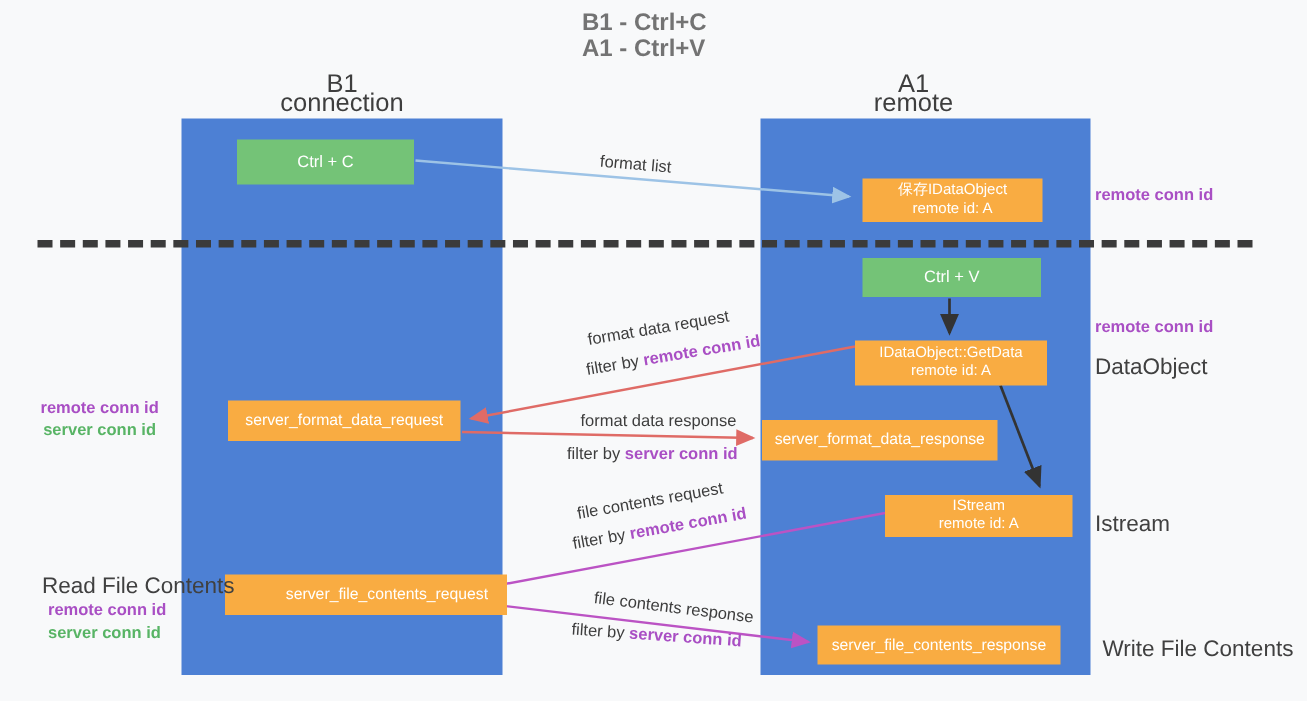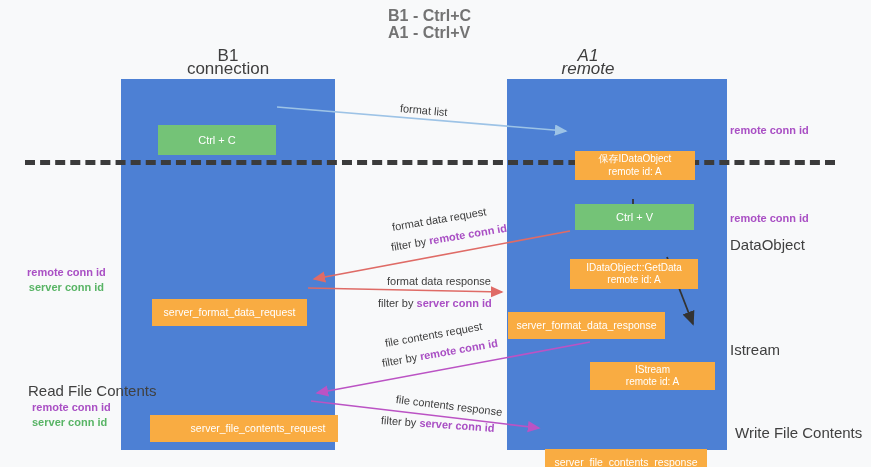--- a/index.html
+++ b/index.html
@@ -17,21 +17,21 @@
   }
   .lifeline {
     top:79px; height:371px; background:#4d80d4;
   }
   .dashes {
     left:25px; top:160px; width:810px; height:0;
     border-top:5px dashed #3b3b3b;
   }
   .box {
     display:flex; flex-direction:column; align-items:center; justify-content:center;
-    color:#fff; text-align:center; font-size:10.5px; line-height:13px;margin-top:32px;
+    color:#fff; text-align:center; font-size:10.5px; line-height:13px;
   }
   .green  { background:#74c377; font-size:11px; }
   .orange { background:#f9ac42; }
   .albl { font-size:11px; white-space:nowrap; transform-origin:left center; color:#3d3d3d; }
   .rneg  { transform:rotate(-9.5deg); }
   .rneg2 { transform:rotate(-10deg); }
   .rpos5 { transform:rotate(5deg); }
   .rpos7 { transform:rotate(7deg); }
   .rpos4 { transform:rotate(4deg); }
   .cid-purple { color:#a94fc4; font-weight:bold; }
@@ -47,21 +47,21 @@
 
   <div class="abs title">
     <div>B1 - Ctrl+C</div>
     <div>A1 - Ctrl+V</div>
   </div>
 
   <div class="abs col-header" style="left:121px;width:214px;">
     <div>B1</div>
     <div>connection</div>
   </div>
-  <div class="abs col-header" style="left:478px;width:220px;font-style:italic;">
+  <div class="abs col-header" style="left:499px;width:220px;">
     <div>A1</div>
     <div>remote</div>
   </div>
 
   <div class="abs lifeline" style="left:121px;width:214px;"></div>
   <div class="abs lifeline" style="left:507px;width:220px;"></div>
 
   <div class="abs dashes"></div>
 
   <svg class="arrows">

